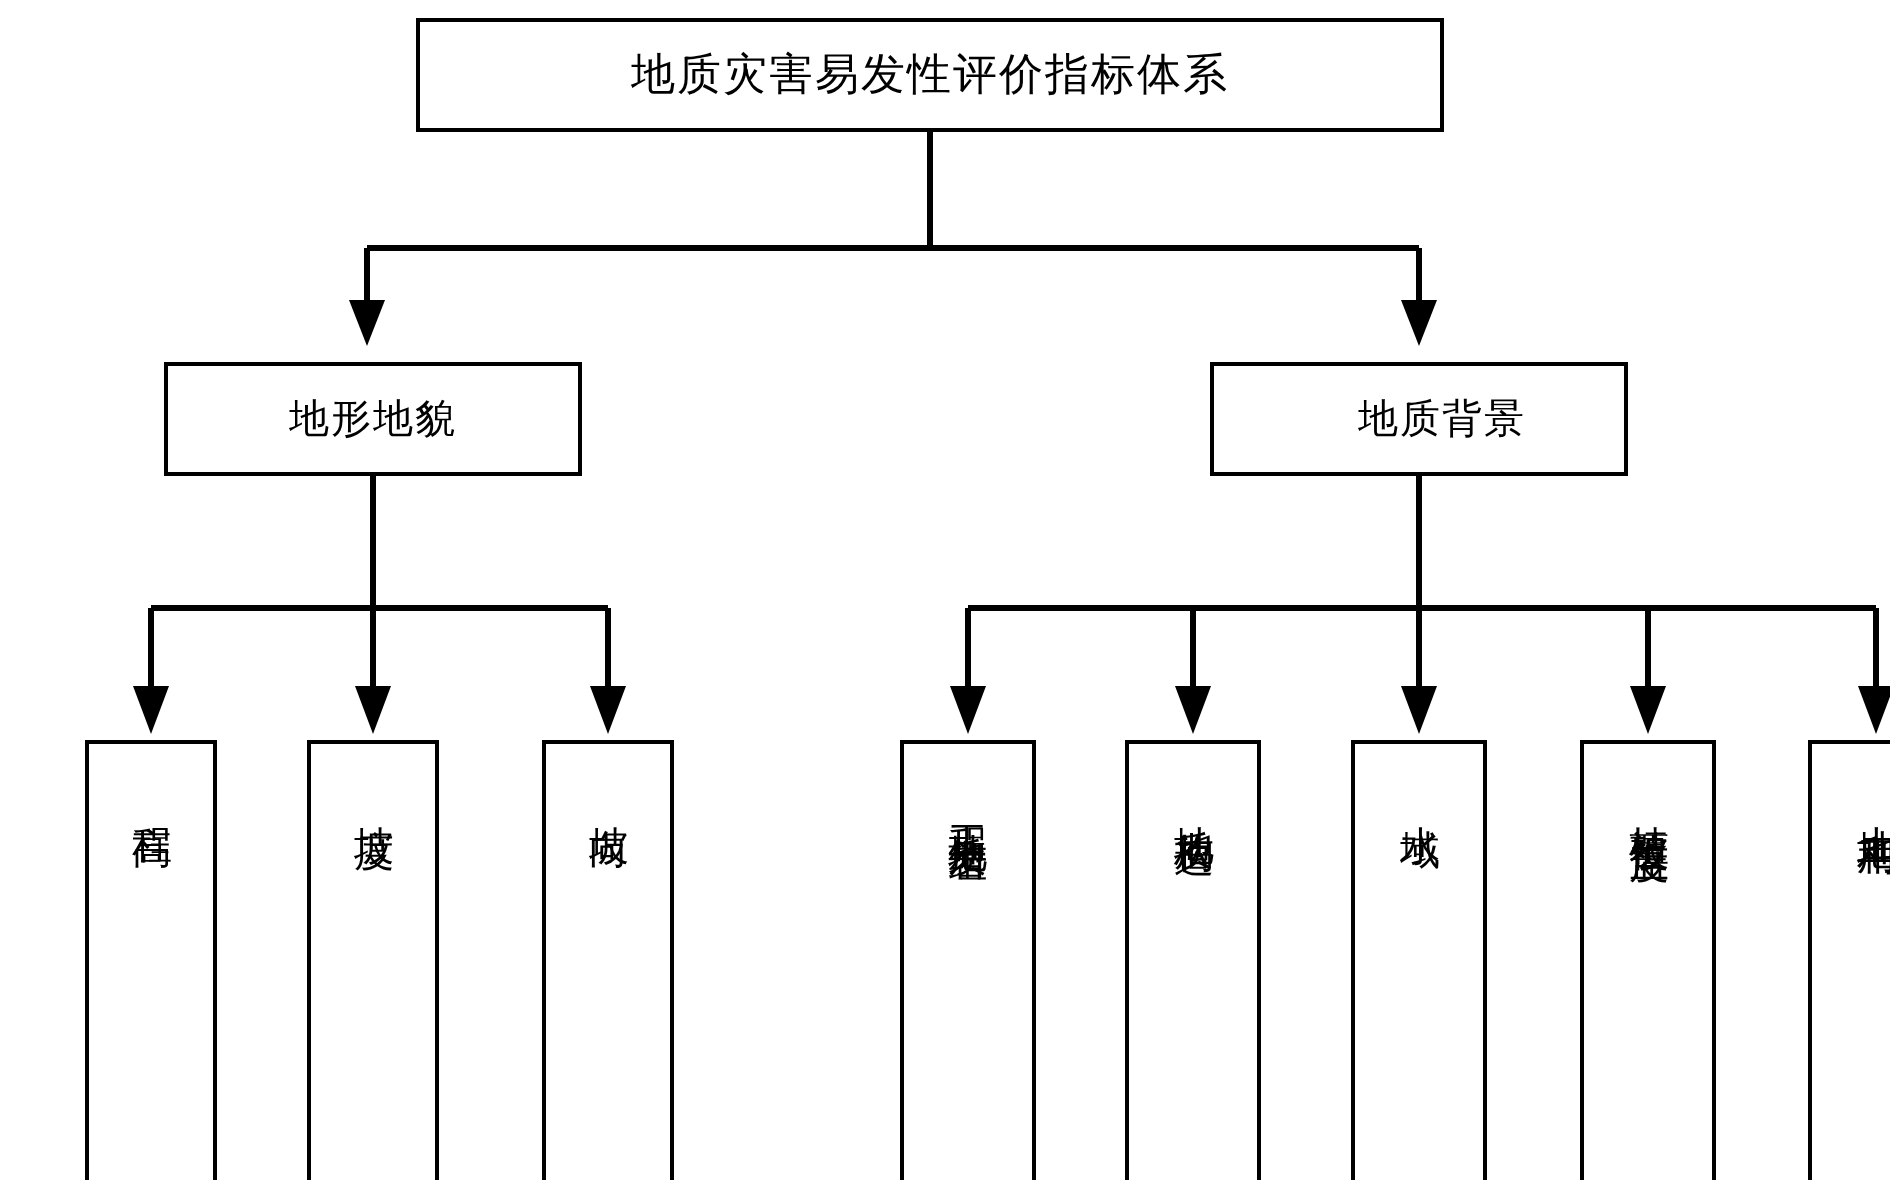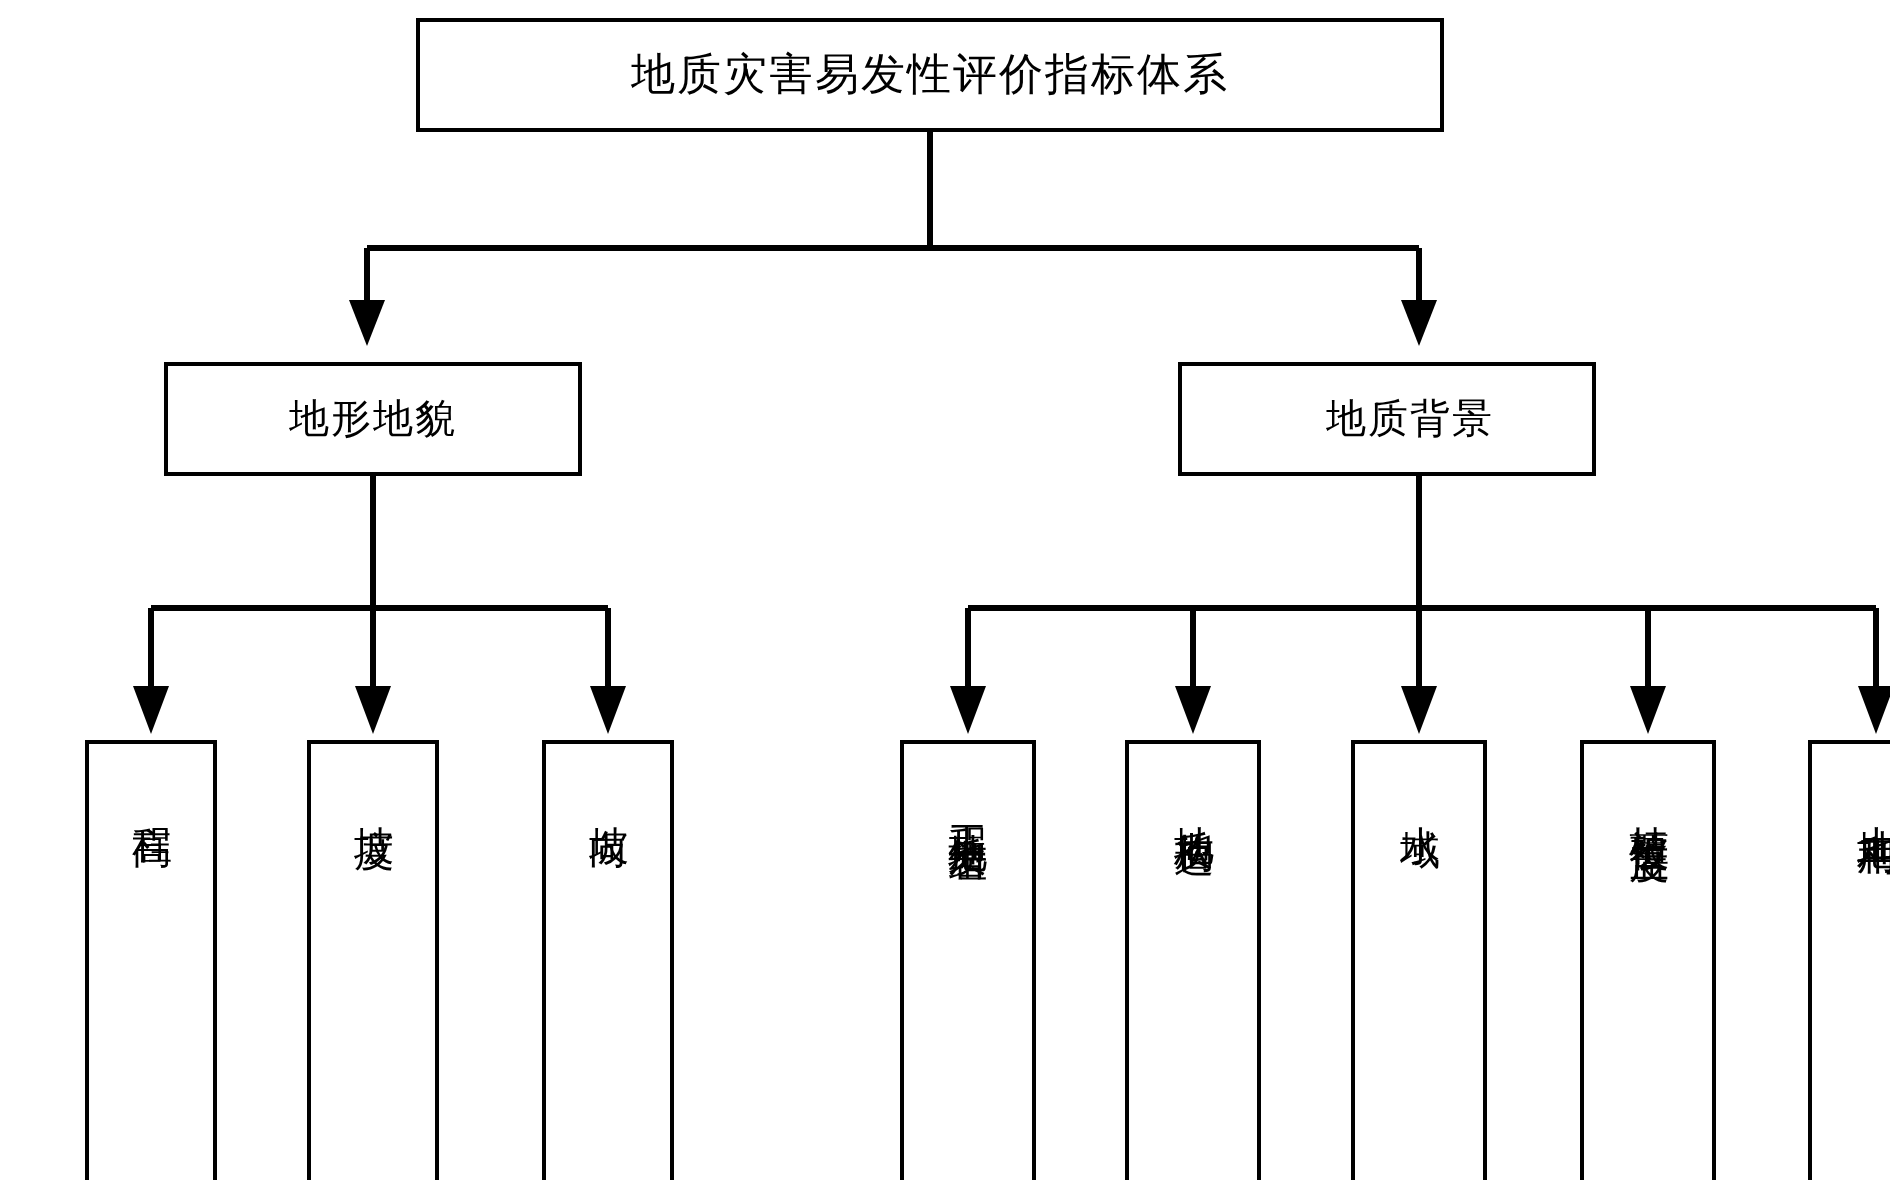--- a/index.html
+++ b/index.html
@@ -61,21 +61,21 @@
     font-size: 40px;
     letter-spacing: 2px;
   }
   .node.terrain {
     left: 116px;
     top: 362px;
     width: 418px;
     text-align: center;
   }
   .node.geology {
-    left: 1130px;
+    left: 1162px;
     top: 362px;
     width: 418px;
     padding-left: 46px;
   }
   
   .node.leaf {
     top: 740px;
     height: 446px;
     align-items: flex-start;
     padding-top: 50px;

